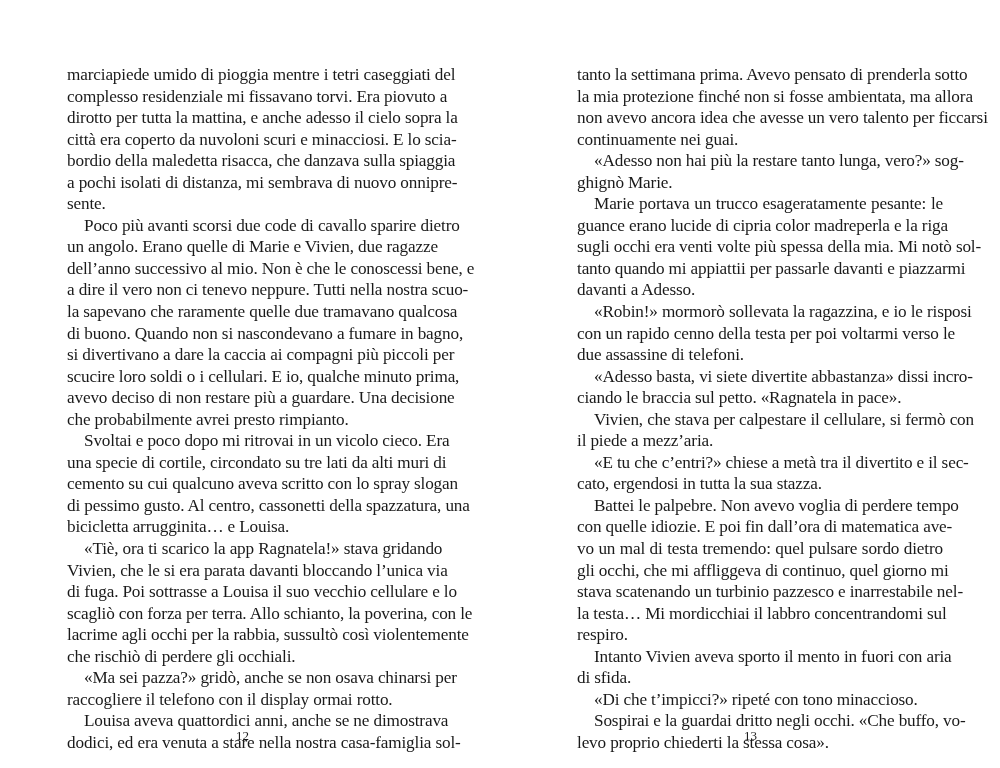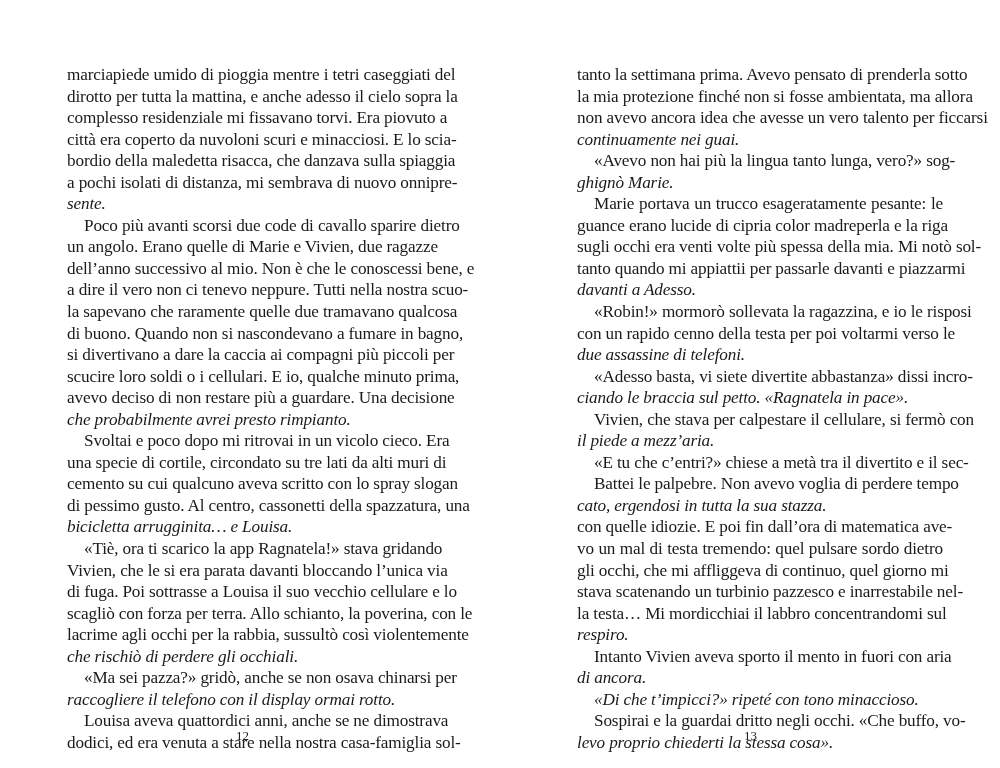--- a/index.html
+++ b/index.html
@@ -11,37 +11,37 @@
     font-family: "Liberation Serif", "DejaVu Serif", serif;
     font-size: 17.2px;
     line-height: 21.55px;
     height: 21.55px;
     color: #1a1a1a;
     white-space: nowrap;
     text-align: justify;
     text-align-last: justify;
     letter-spacing: -0.15px;
   }
-  .line.last { text-align-last: left; font-style: italic; }
+  .line.last { text-align-last: left; }
   .line.indent { text-indent: 17px; }
   .pagenum {
     position: absolute; top: 728px;
     font-family: "Liberation Serif", "DejaVu Serif", serif;
     font-size: 13px; color: #1a1a1a;
   }
   .pagenum.left { left: 236px; }
   .pagenum.right { left: 744px; }
 </style>
 </head>
 <body>
 
 <div class="page left" id="left-page">
     <div class="line">marciapiede umido di pioggia mentre i tetri caseggiati del</div>
+    <div class="line">complesso residenziale mi fissavano torvi. Era piovuto a</div>
     <div class="line">dirotto per tutta la mattina, e anche adesso il cielo sopra la</div>
-    <div class="line">complesso residenziale mi fissavano torvi. Era piovuto a</div>
     <div class="line">città era coperto da nuvoloni scuri e minacciosi. E lo scia-</div>
     <div class="line">bordio della maledetta risacca, che danzava sulla spiaggia</div>
     <div class="line">a pochi isolati di distanza, mi sembrava di nuovo onnipre-</div>
     <div class="line last">sente.</div>
     <div class="line indent">Poco più avanti scorsi due code di cavallo sparire dietro</div>
     <div class="line">un angolo. Erano quelle di Marie e Vivien, due ragazze</div>
     <div class="line">dell’anno successivo al mio. Non è che le conoscessi bene, e</div>
     <div class="line">a dire il vero non ci tenevo neppure. Tutti nella nostra scuo-</div>
     <div class="line">la sapevano che raramente quelle due tramavano qualcosa</div>
     <div class="line">di buono. Quando non si nascondevano a fumare in bagno,</div>
@@ -63,44 +63,44 @@
     <div class="line indent">«Ma sei pazza?» gridò, anche se non osava chinarsi per</div>
     <div class="line last">raccogliere il telefono con il display ormai rotto.</div>
     <div class="line indent">Louisa aveva quattordici anni, anche se ne dimostrava</div>
     <div class="line">dodici, ed era venuta a stare nella nostra casa-famiglia sol-</div>
   </div>
 <div class="page right" id="right-page">
     <div class="line">tanto la settimana prima. Avevo pensato di prenderla sotto</div>
     <div class="line">la mia protezione finché non si fosse ambientata, ma allora</div>
     <div class="line">non avevo ancora idea che avesse un vero talento per ficcarsi</div>
     <div class="line last">continuamente nei guai.</div>
-    <div class="line indent">«Avevo non hai più la lingua tanto lunga, vero?» sog-</div>
+    <div class="line indent">«Adesso non hai più la restare tanto lunga, vero?» sog-</div>
     <div class="line last">ghignò Marie.</div>
     <div class="line indent">Marie portava un trucco esageratamente pesante: le</div>
     <div class="line">guance erano lucide di cipria color madreperla e la riga</div>
     <div class="line">sugli occhi era venti volte più spessa della mia. Mi notò sol-</div>
     <div class="line">tanto quando mi appiattii per passarle davanti e piazzarmi</div>
     <div class="line last">davanti a Adesso.</div>
     <div class="line indent">«Robin!» mormorò sollevata la ragazzina, e io le risposi</div>
     <div class="line">con un rapido cenno della testa per poi voltarmi verso le</div>
     <div class="line last">due assassine di telefoni.</div>
     <div class="line indent">«Adesso basta, vi siete divertite abbastanza» dissi incro-</div>
     <div class="line last">ciando le braccia sul petto. «Ragnatela in pace».</div>
     <div class="line indent">Vivien, che stava per calpestare il cellulare, si fermò con</div>
     <div class="line last">il piede a mezz’aria.</div>
     <div class="line indent">«E tu che c’entri?» chiese a metà tra il divertito e il sec-</div>
+    <div class="line last">cato, ergendosi in tutta la sua stazza.</div>
     <div class="line indent">Battei le palpebre. Non avevo voglia di perdere tempo</div>
-    <div class="line last">cato, ergendosi in tutta la sua stazza.</div>
     <div class="line">con quelle idiozie. E poi fin dall’ora di matematica ave-</div>
     <div class="line">vo un mal di testa tremendo: quel pulsare sordo dietro</div>
     <div class="line">gli occhi, che mi affliggeva di continuo, quel giorno mi</div>
     <div class="line">stava scatenando un turbinio pazzesco e inarrestabile nel-</div>
     <div class="line">la testa… Mi mordicchiai il labbro concentrandomi sul</div>
     <div class="line last">respiro.</div>
     <div class="line indent">Intanto Vivien aveva sporto il mento in fuori con aria</div>
-    <div class="line last">di ancora.</div>
+    <div class="line last">di sfida.</div>
     <div class="line indent last">«Di che t’impicci?» ripeté con tono minaccioso.</div>
     <div class="line indent">Sospirai e la guardai dritto negli occhi. «Che buffo, vo-</div>
     <div class="line last">levo proprio chiederti la stessa cosa».</div>
   </div>
 
 <div class="pagenum left">12</div>
 <div class="pagenum right">13</div>
 
 </body></html>

